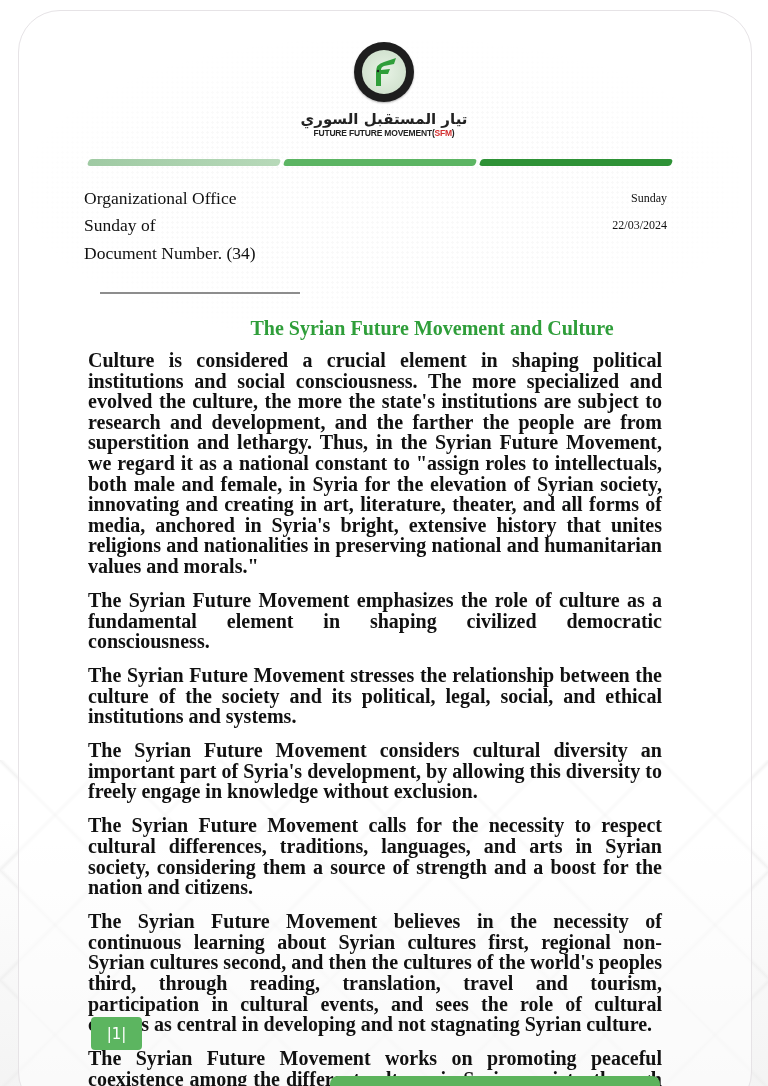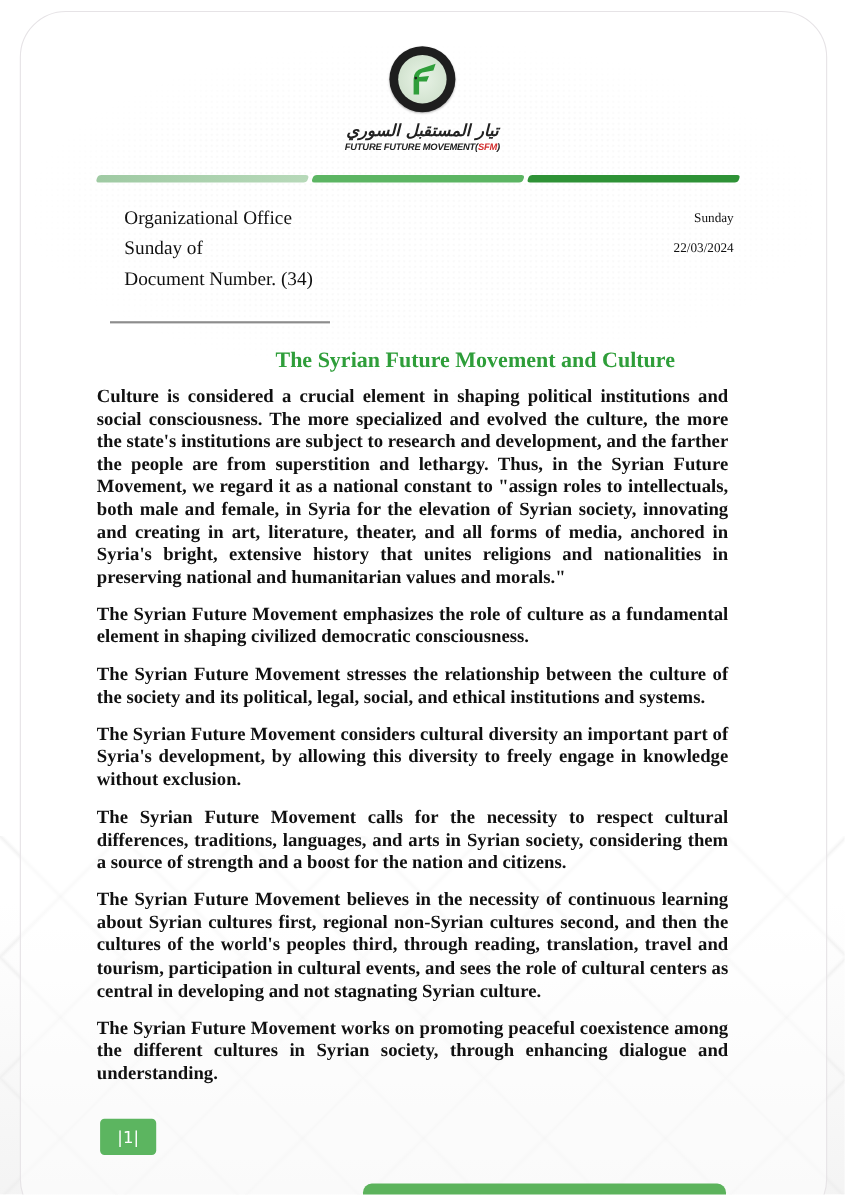--- a/index.html
+++ b/index.html
@@ -27,21 +27,21 @@
     background-size: 5px 5px;
     opacity: 0.55;
     -webkit-mask-image: radial-gradient(ellipse at center, #000 45%, transparent 75%);
             mask-image: radial-gradient(ellipse at center, #000 45%, transparent 75%);
   }
   .card {
     position: absolute; left: 18px; top: 10px; width: 732px; height: 1102px;
     border: 1px solid #e6e3e6; border-radius: 42px;
     background: rgba(255,255,255,0.55);
   }
-  .logo-wrap { position: absolute; left: 0; width: 768px; top: 42px; text-align: center; font-style: italic; }
+  .logo-wrap { position: absolute; left: 0; width: 768px; top: 42px; text-align: center; }
   .logo-badge {
     width: 60px; height: 60px; margin: 0 auto; border-radius: 50%;
     background: #1e1e1e; display: flex; align-items: center; justify-content: center;
     box-shadow: 0 1px 2px rgba(0,0,0,0.3);
   }
   .logo-inner {
     width: 44px; height: 44px; border-radius: 50%;
     background: radial-gradient(circle, #e8f3e6 0%, #c9dcc6 100%);
     display: flex; align-items: center; justify-content: center;
   }
@@ -56,32 +56,32 @@
   .logo-english .sfm { color: #d32f2f; }
   .bars { position: absolute; top: 159px; left: 88px; width: 582px; height: 8px; }
   .bar {
     position: absolute; top: 0; height: 7px; width: 192px;
     transform: skewX(-18deg); border-radius: 3px;
   }
   .bar1 { left: 0; background: linear-gradient(90deg,#9fcaa3,#b7d9b9); }
   .bar2 { left: 196px; background: #5cb563; }
   .bar3 { left: 392px; background: #2e9236; }
 
-  .meta-left { position: absolute; left: 113px; top: 185px; font-size: 17.5px; line-height: 27.3px; }
+  .meta-left { position: absolute; left: 84px; top: 185px; font-size: 17.5px; line-height: 27.3px; }
   .meta-left .line { white-space: nowrap; }
   .underline { position: absolute; left: 100px; top: 292px; width: 200px; height: 2px; background: #8d8d8d; }
   .meta-right { position: absolute; right: 101px; top: 185px; text-align: right; font-size: 12px; line-height: 27.3px; }
 
   .title {
     position: absolute; left: 0; width: 768px; top: 314px; text-align: center;
     color: #2f9e3a; font-weight: bold; font-size: 20px; line-height: 28px; margin-left: 48px;
   }
   .body { position: absolute; left: 88px; width: 574px; top: 350px; }
   .para {
-    font-weight: bold; font-size: 17px; line-height: 20.6px; text-align: justify;
+    font-weight: bold; font-size: 20px; line-height: 20.6px; text-align: justify;
     margin: 0 0 13.4px 0;
   }
   .page-num {
     position: absolute; left: 91px; top: 1017px; width: 51px; height: 33px;
     background: #5cb560; border-radius: 4px; color: #fff;
     font-family: "DejaVu Sans", sans-serif; font-size: 15px;
     display: flex; align-items: center; justify-content: center;
   }
   .footer-bar {
     position: absolute; left: 330px; top: 1076px; width: 330px; height: 20px;

